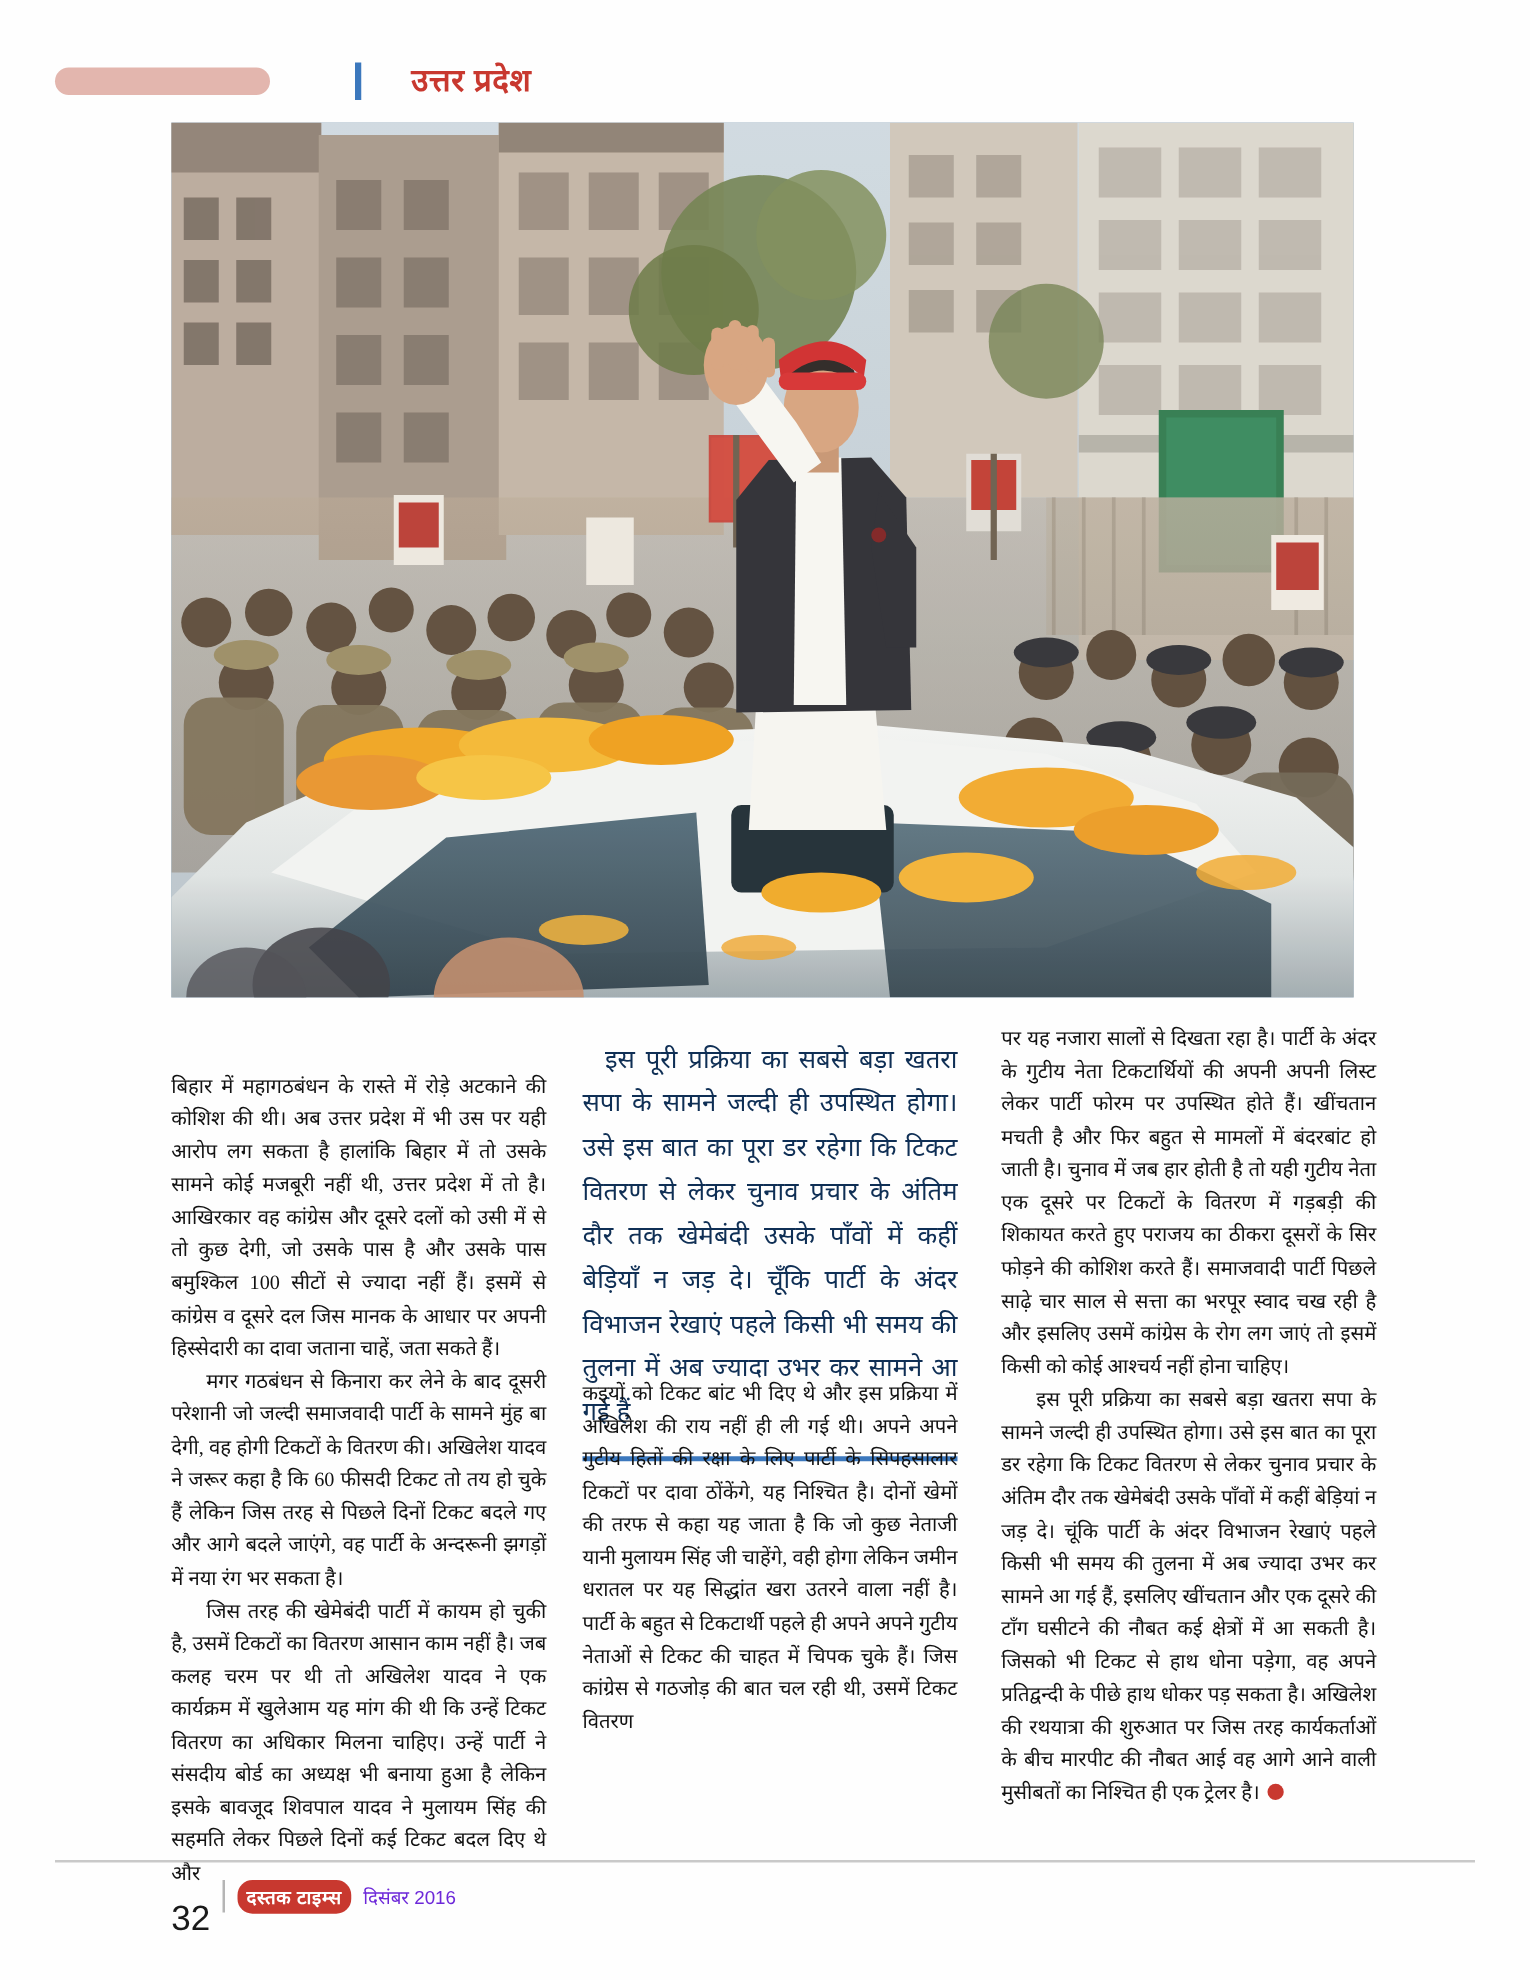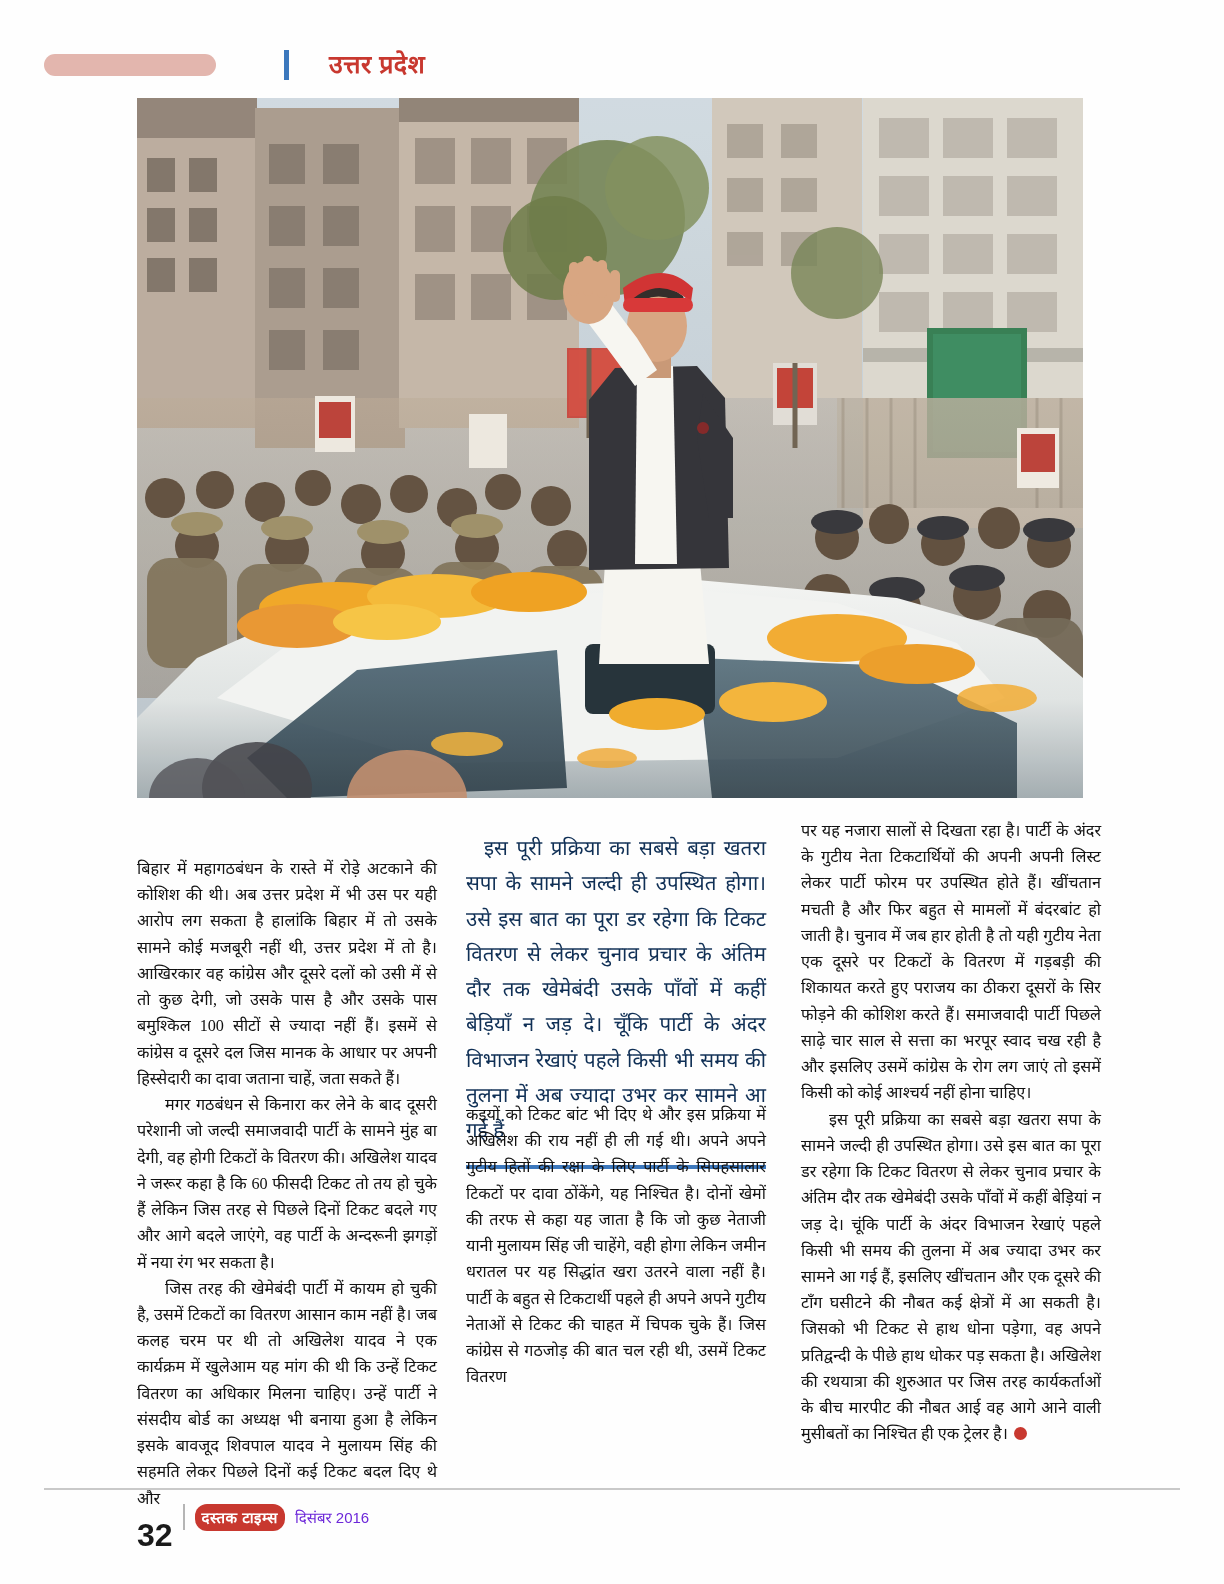--- a/index.html
+++ b/index.html
@@ -132,22 +132,22 @@
     position: absolute;
     left: 137px;
     top: 1497px;
     height: 40px;
     display: flex;
     align-items: center;
     gap: 10px;
   }
   .pagenum {
     font-family: "Liberation Sans", sans-serif;
-    font-size: 32px;
-    font-weight: bold;
+    font-size: 28px;
+    font-weight: normal;
     color: #1a1a1a;
     margin-top: 36px;
   }
   .footer-div {
     width: 2px;
     height: 26px;
     background: #b5b5b5;
   }
   .mast {
     font-family: "Liberation Sans", sans-serif;

